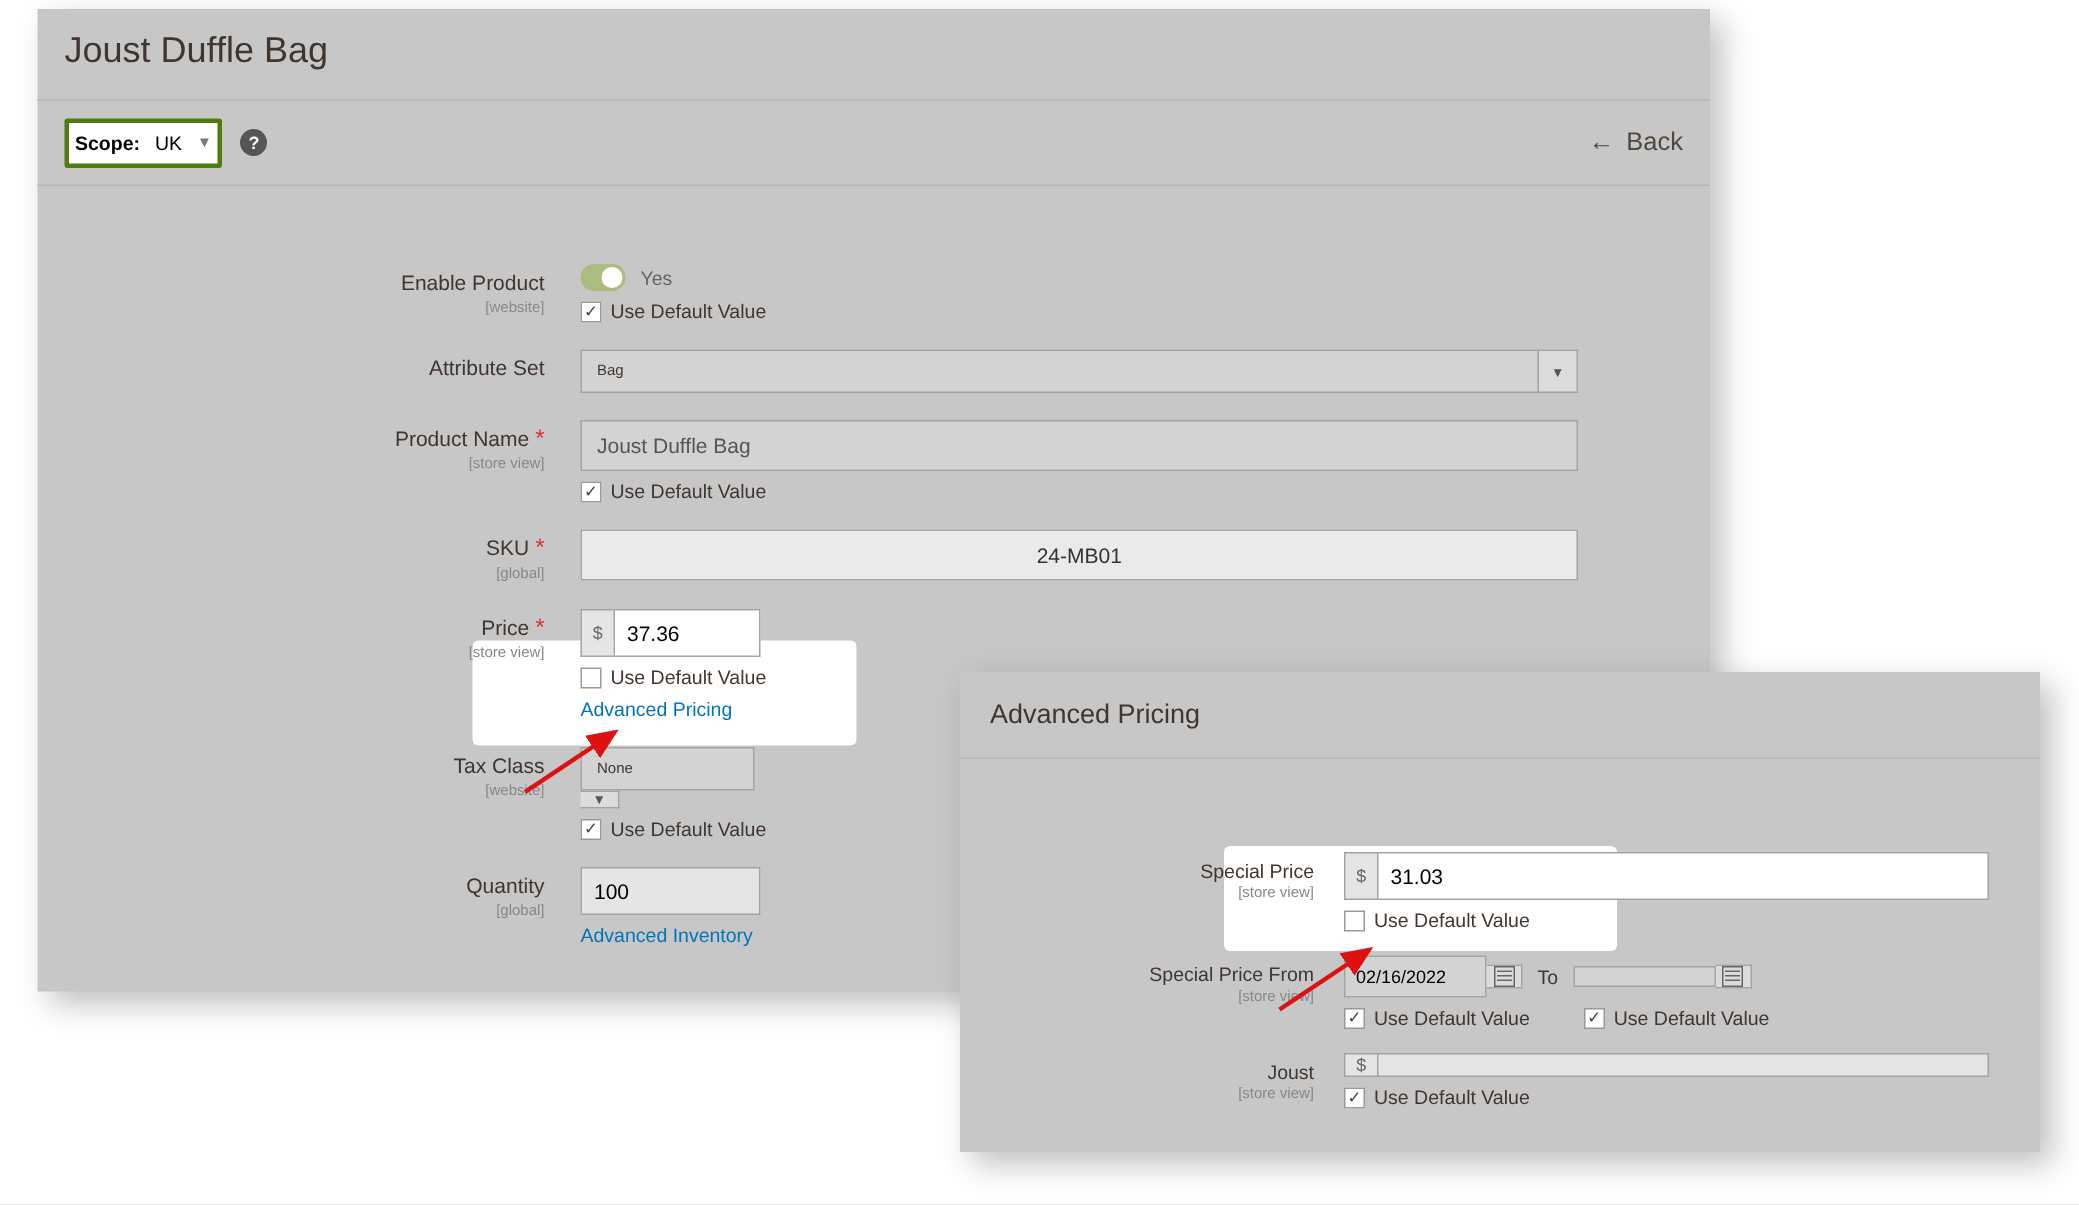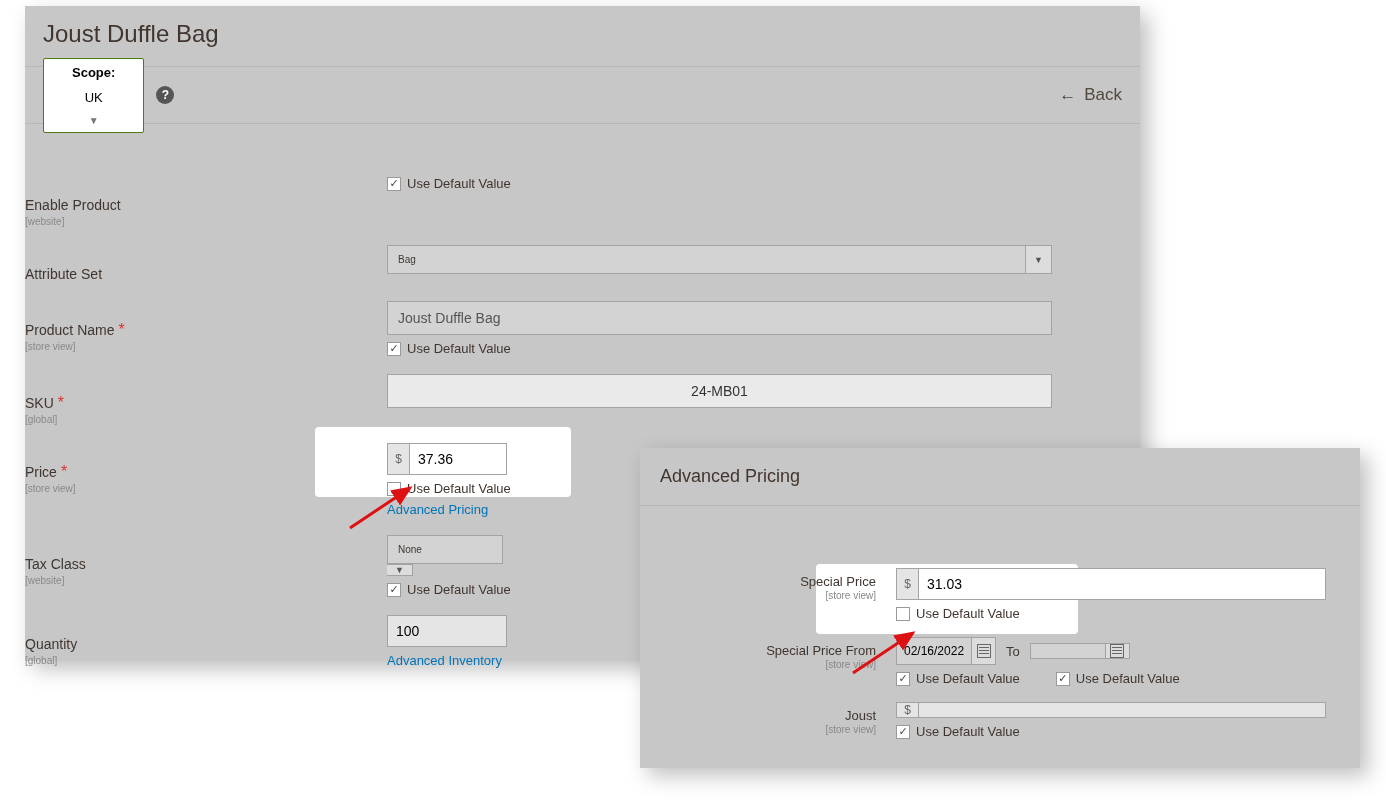--- a/index.html
+++ b/index.html
@@ -5,27 +5,27 @@
 * { box-sizing:border-box; margin:0; padding:0; font-family:Arial,Helvetica,sans-serif; }
 body { background:#fff; width:1386px; height:803px; position:relative; overflow:hidden; }
 
 .panel{background:#c7c7c7;position:absolute;box-shadow:8px 8px 20px rgba(0,0,0,.25);}
 .p1{left:25px;top:6px;width:1115px;height:655px;}
 .p2{left:640px;top:448px;width:720px;height:320px;}
 .title{font-size:24px;color:#41362f;padding:14px 18px 18px;}
 .title2{font-size:18px;color:#41362f;padding:18px 20px;}
 .hr{border-top:1px solid #b7b7b7;}
 .bar{display:flex;align-items:center;padding:10px 18px;gap:12px;height:56px;}
-.scope{background:#fff;border:1px solid #4d7c0f;border-radius:2px;display:flex;align-items:center;gap:10px;padding:6px 28px;font-size:13px;flex-direction:column;}
+.scope{background:#fff;border:3px solid #4d7c0f;border-radius:2px;display:flex;align-items:center;gap:10px;padding:6px 4px;font-size:13px;}
 .caret{font-size:10px;color:#777;}
 .help{width:18px;height:18px;border-radius:50%;background:#555;color:#fff;font-size:12px;display:flex;align-items:center;justify-content:center;font-weight:bold;}
 .back{margin-left:auto;display:flex;align-items:center;gap:8px;color:#51493f;font-size:17px;}
 .form{position:absolute;left:0;right:0;top:170px;}
 .row{display:flex;align-items:flex-start;margin-bottom:18px;}
-.lbl{width:362px;text-align:left;padding-right:24px;padding-top:4px;margin-top:16px;}
+.lbl{width:362px;text-align:right;padding-right:24px;padding-top:4px;}
 .lbl .t{color:#41362f;font-size:14px;}
 .lbl .s{color:#888;font-size:10px;display:block;margin-top:2px;}
 .req{color:#d33;margin-left:4px;}
 .ctrl{flex:1;display:flex;flex-direction:column;gap:6px;}
 .tglw{display:flex;align-items:center;gap:10px;}
 .tgl{width:30px;height:18px;border-radius:9px;background:#aabd7f;position:relative;}
 .tgl:after{content:"";position:absolute;right:2px;top:2px;width:14px;height:14px;border-radius:50%;background:#fff;}
 .yes{color:#666;font-size:13px;}
 .cbw{display:flex;align-items:center;gap:6px;}
 .cb{width:14px;height:14px;border:1px solid #999;background:#fff;display:flex;align-items:center;justify-content:center;font-size:11px;color:#444;}
@@ -47,21 +47,21 @@
 .arrow{position:absolute;}
 .arrow svg{display:block;}
 
 .form2{position:absolute;left:0;right:0;top:120px;}
 .row2{display:flex;align-items:flex-start;margin-bottom:16px;}
 .lbl2{width:256px;text-align:right;padding-right:20px;padding-top:4px;}
 .lbl2 .t{color:#41362f;font-size:13px;}
 .lbl2 .s{color:#888;font-size:10px;display:block;}
 .ctrl2{display:flex;flex-direction:column;gap:6px;}
 .dates{display:flex;align-items:center;gap:10px;}
-.dw{display:flex;width:100px;}
+.dw{display:flex;width:119px;align-items:center;}
 .dw .di{flex:1;border:1px solid #a3a3a3;background:#d3d3d3;padding:6px 7px;font-size:12px;}
 .dw .ci{width:24px;border:1px solid #a3a3a3;border-left:none;background:#dcdcdc;display:flex;align-items:center;justify-content:center;}
 .cal{width:14px;height:14px;position:relative;}
 .cal:before{content:"";position:absolute;inset:0;border:1px solid #666;}
 .cal:after{content:"";position:absolute;top:3px;left:2px;right:2px;height:1px;background:#666;box-shadow:0 3px 0 #666,0 6px 0 #666;}
 .to{font-size:13px;color:#41362f;}
 .highlight2{position:absolute;left:176px;top:116px;width:262px;height:70px;background:#fff;border-radius:4px;}
 .wide{width:430px;}
 .cgrp{display:flex;gap:36px;}
 </style>
@@ -84,20 +84,24 @@
     </div>
   </div>
   <div class="hr"></div>
 
   <div class="highlight"></div>
 
   <div class="form">
     <div class="row">
       <div class="lbl"><span class="t">Enable Product</span><span class="s">[website]</span></div>
       <div class="ctrl">
+        <div class="tglw">
+            <div class="tgl"></div>
+            <span class="yes">Yes</span>
+          </div>
         <div class="cbw">
             <div class="cb on"></div>
             <span class="udv">Use Default Value</span>
           </div>
       </div>
     </div>
     <div class="row">
       <div class="lbl"><span class="t">Attribute Set</span></div>
       <div class="ctrl">
           <div class="sel">

